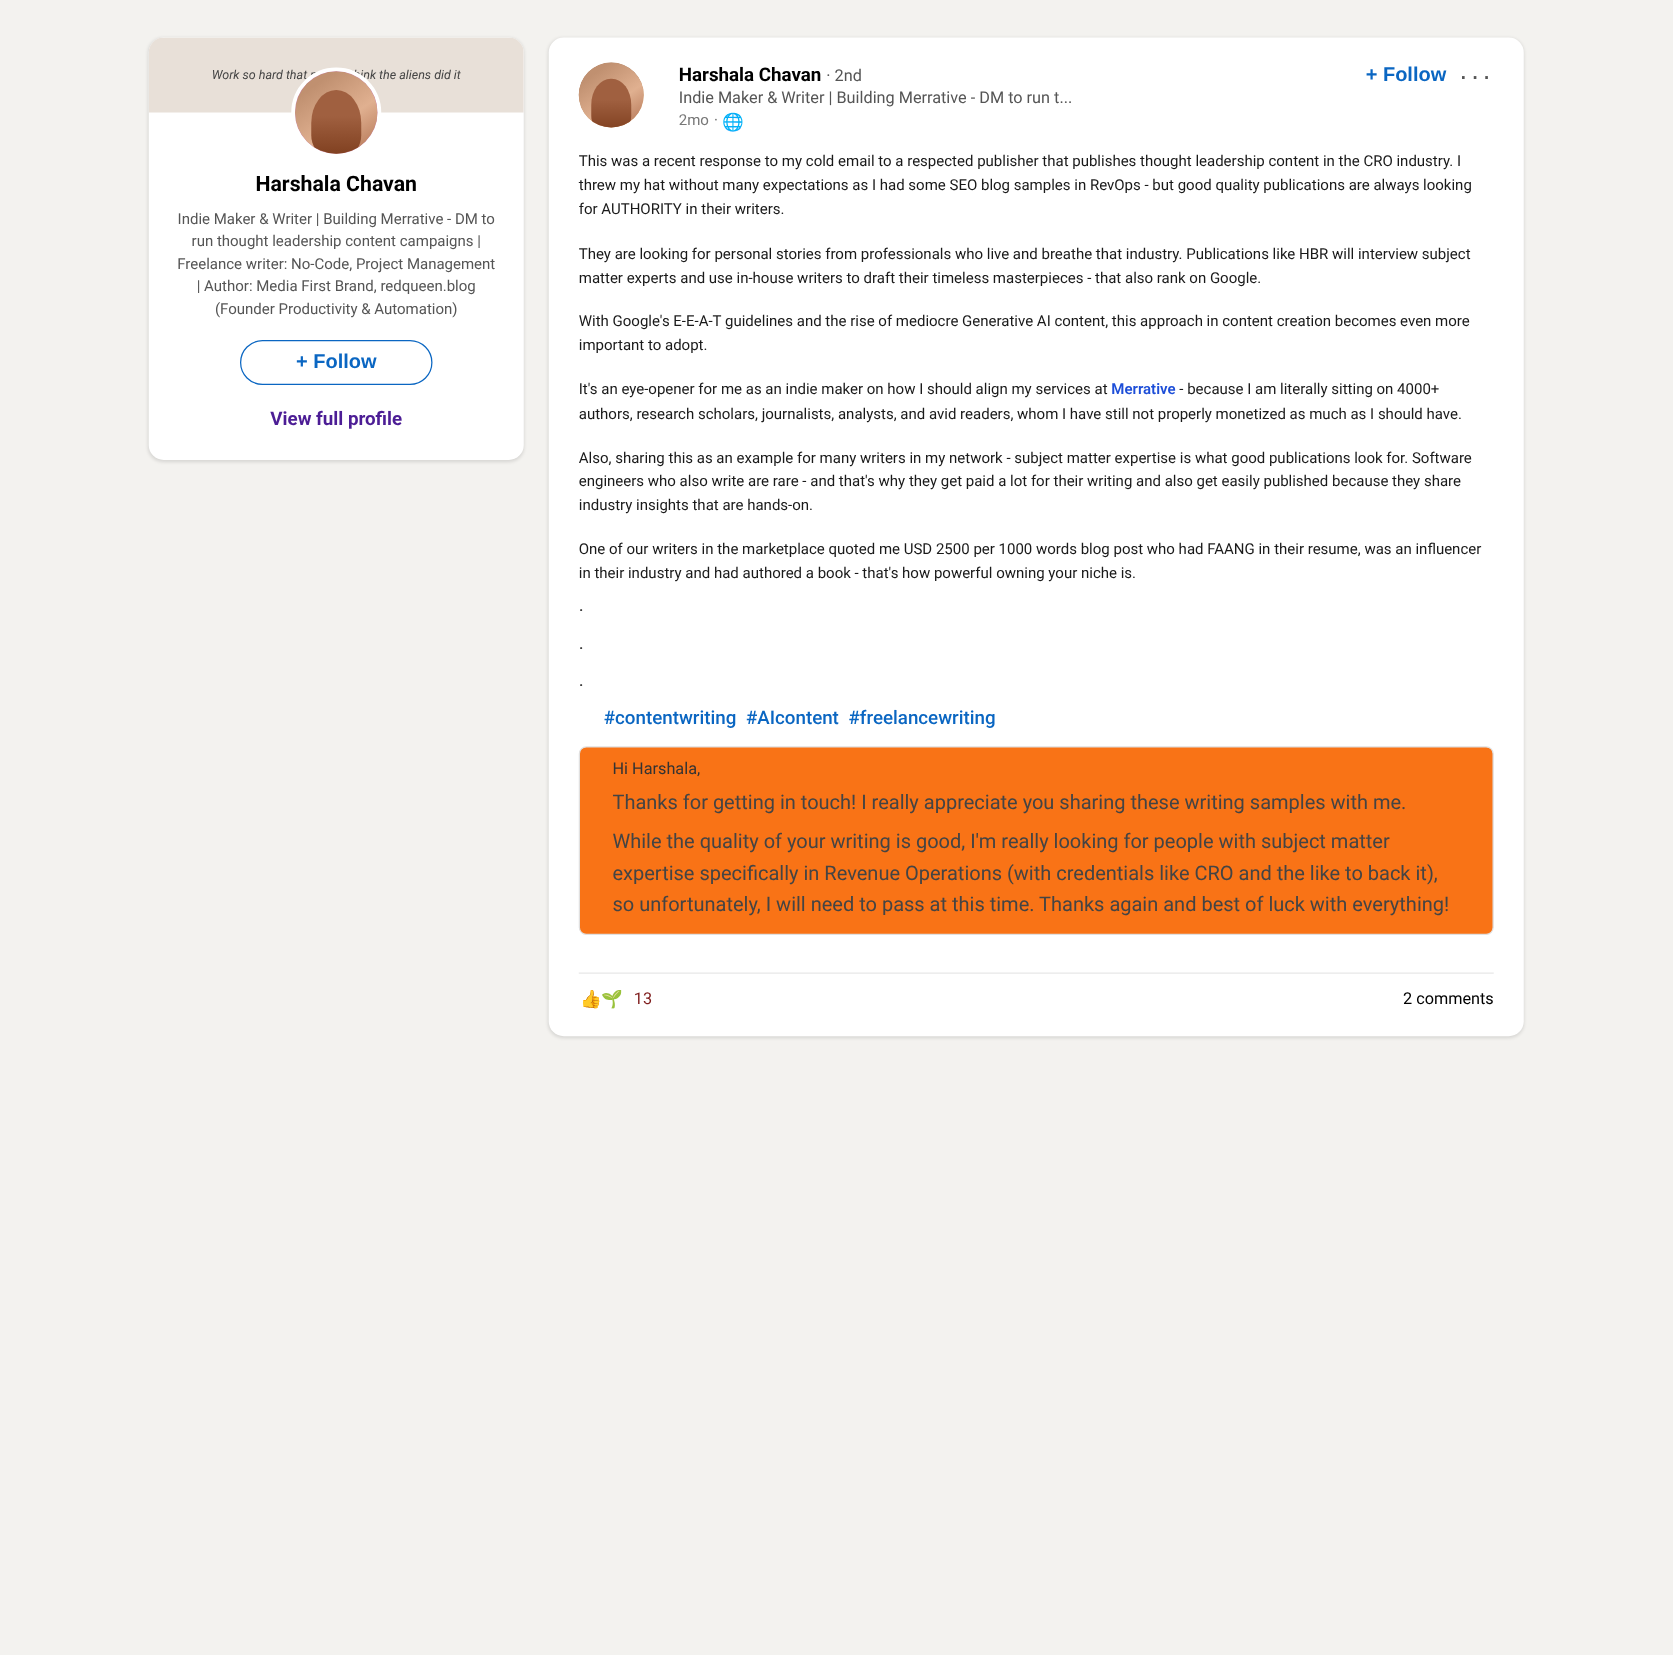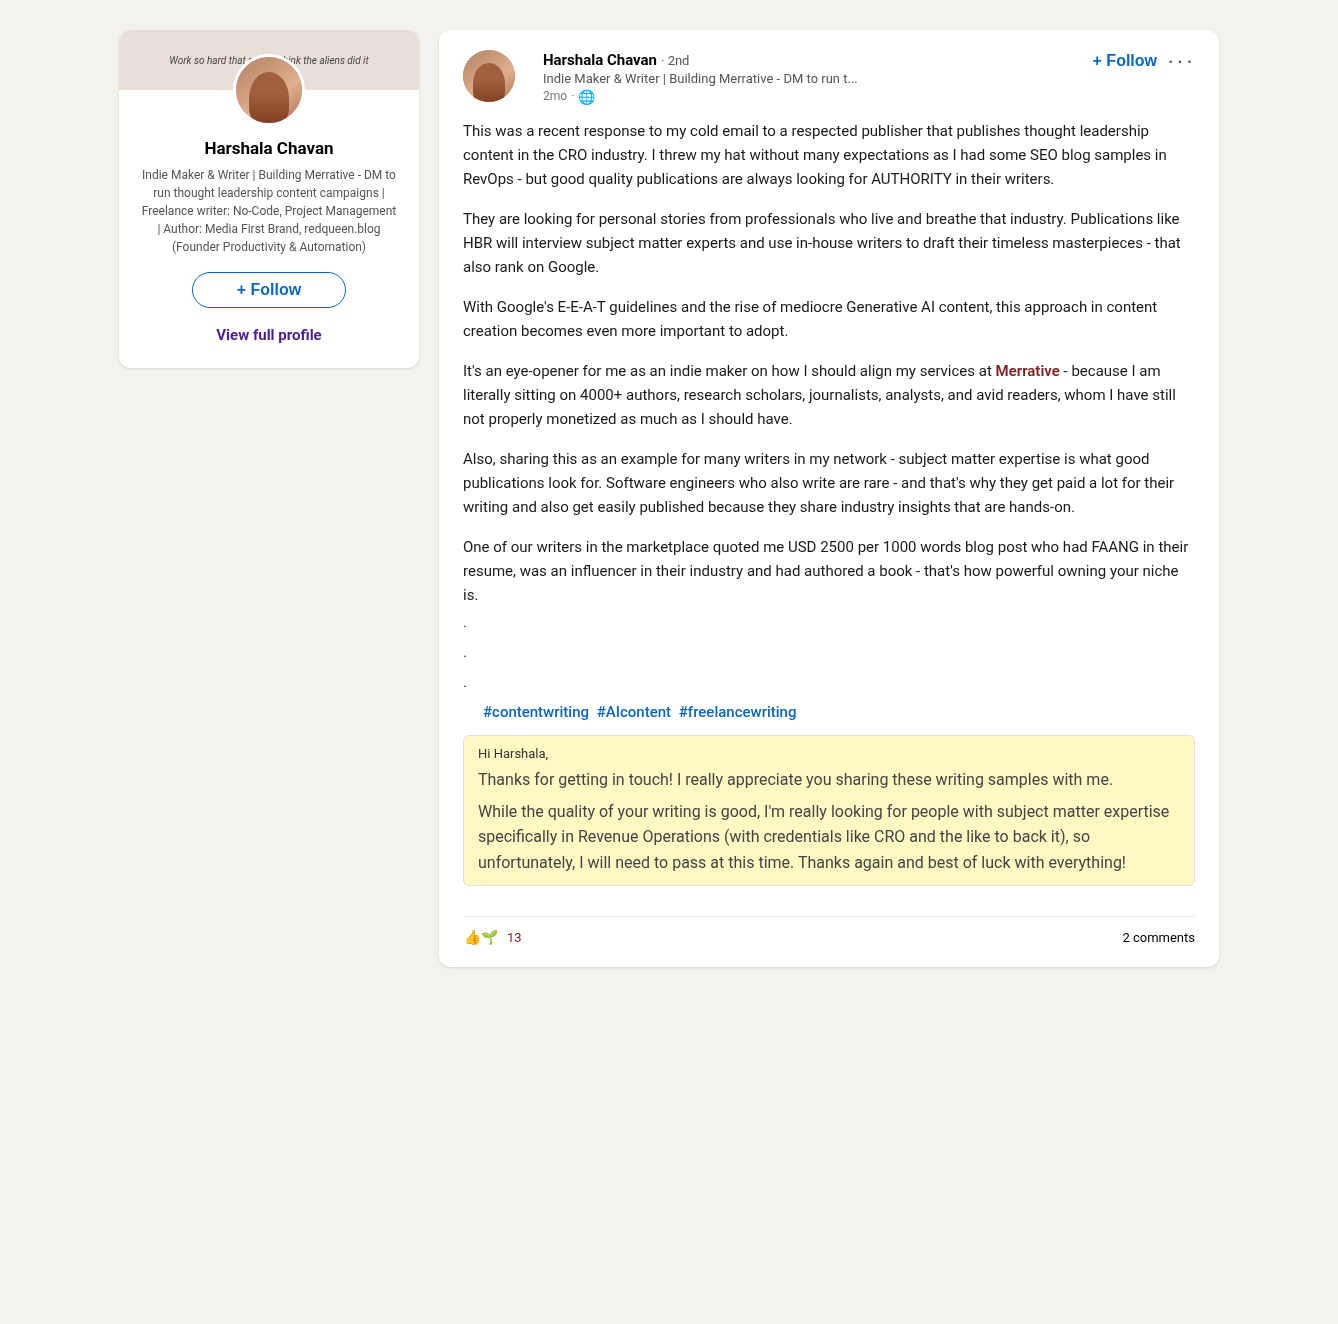--- a/index.html
+++ b/index.html
@@ -204,30 +204,30 @@
     .more-btn {
       background: none;
       border: none;
       font-size: 22px;
       cursor: pointer;
       color: #555;
       letter-spacing: 2px;
       line-height: 1;
     }
     .post-body {
-      font-size: 15px;
+      font-size: 12px;
       color: #1a1a1a;
       line-height: 1.6;
     }
     .post-body p {
       margin-bottom: 16px;
     }
     .post-body p:last-child { margin-bottom: 0; }
     .link-text {
-      color: #7f1d1d;
+      color: #1d4ed8;
       font-weight: 600;
       cursor: pointer;
       text-decoration: none;
     }
     .hashtags {
       color: #0a66c2;
       font-weight: 500;
       font-size: 15px;
       margin-bottom: 14px;
       margin-left: 20px;
@@ -238,22 +238,22 @@
     }
     .dots-section {
       color: #333;
       font-size: 15px;
       line-height: 2;
       margin-bottom: 6px;
     }
     .email-block {
       border: 1px solid #e0e0e0;
       border-radius: 6px;
-      padding: 10px 14px;
-      background: #fef9c3;
+      padding: 10px 26px;
+      background: #f97316;
       margin-bottom: 30px;
     }
     .email-greeting {
       font-size: 13px;
       color: #333;
       font-style: normal;
       margin-bottom: 6px;
     }
     .email-body {
       font-size: 16px;

